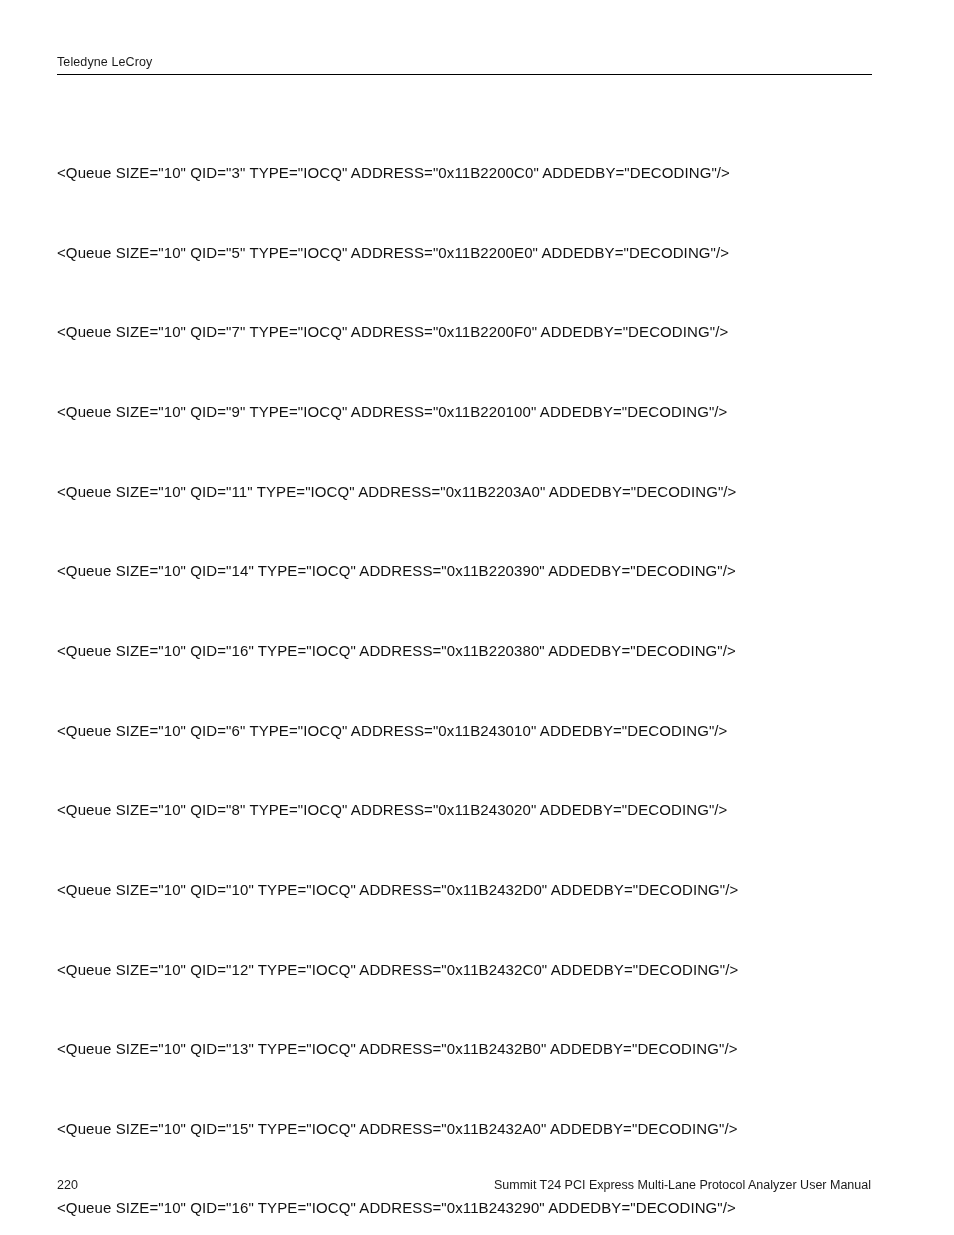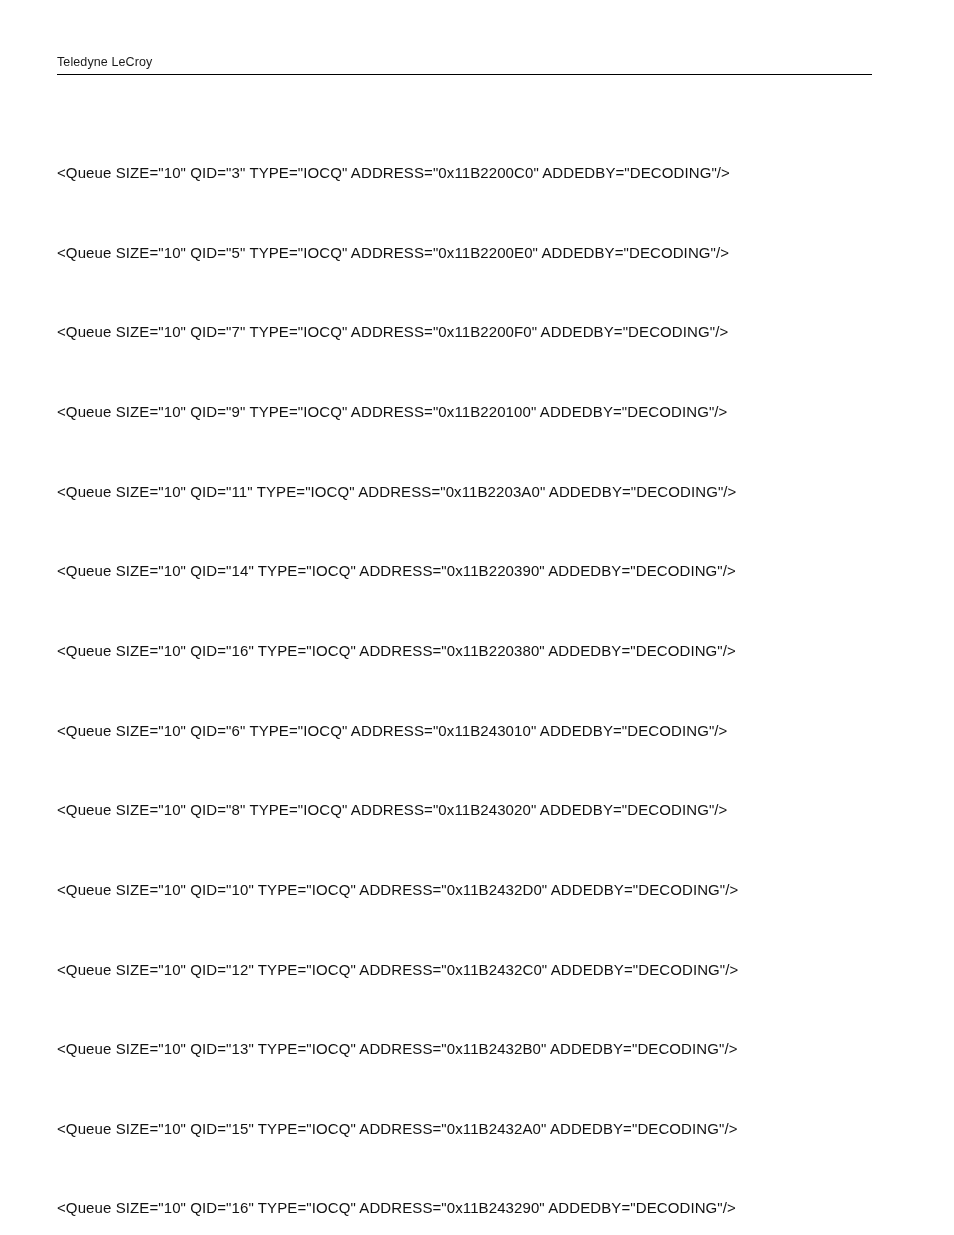--- a/index.html
+++ b/index.html
@@ -86,14 +86,18 @@
     <div class="code-line">&lt;Queue SIZE="10" QID="15" TYPE="IOCQ" ADDRESS="0x11B2432A0" ADDEDBY="DECODING"/&gt;</div>
     <div class="code-line">&lt;Queue SIZE="10" QID="16" TYPE="IOCQ" ADDRESS="0x11B243290" ADDEDBY="DECODING"/&gt;</div>
     
     
     
     
     
     
   </div>
 
+  <div class="footer">
+    <span>220</span>
+    <span>Summit T24 PCI Express Multi-Lane Protocol Analyzer User Manual</span>
+  </div>
 
 </div>
 
 </body></html>

